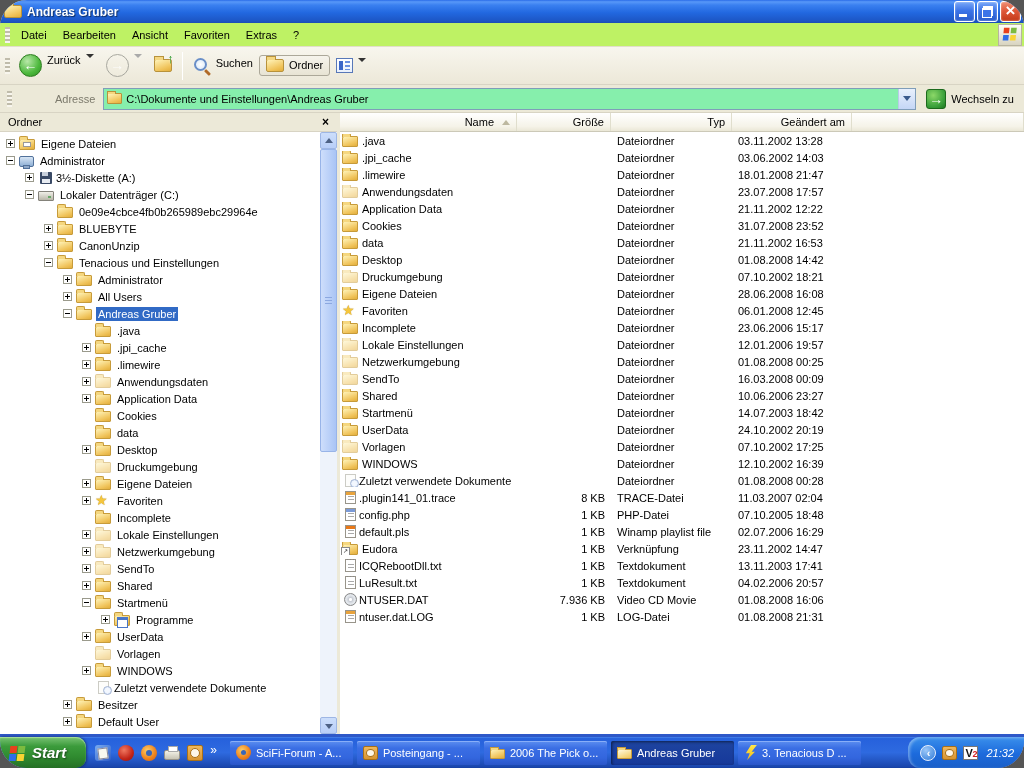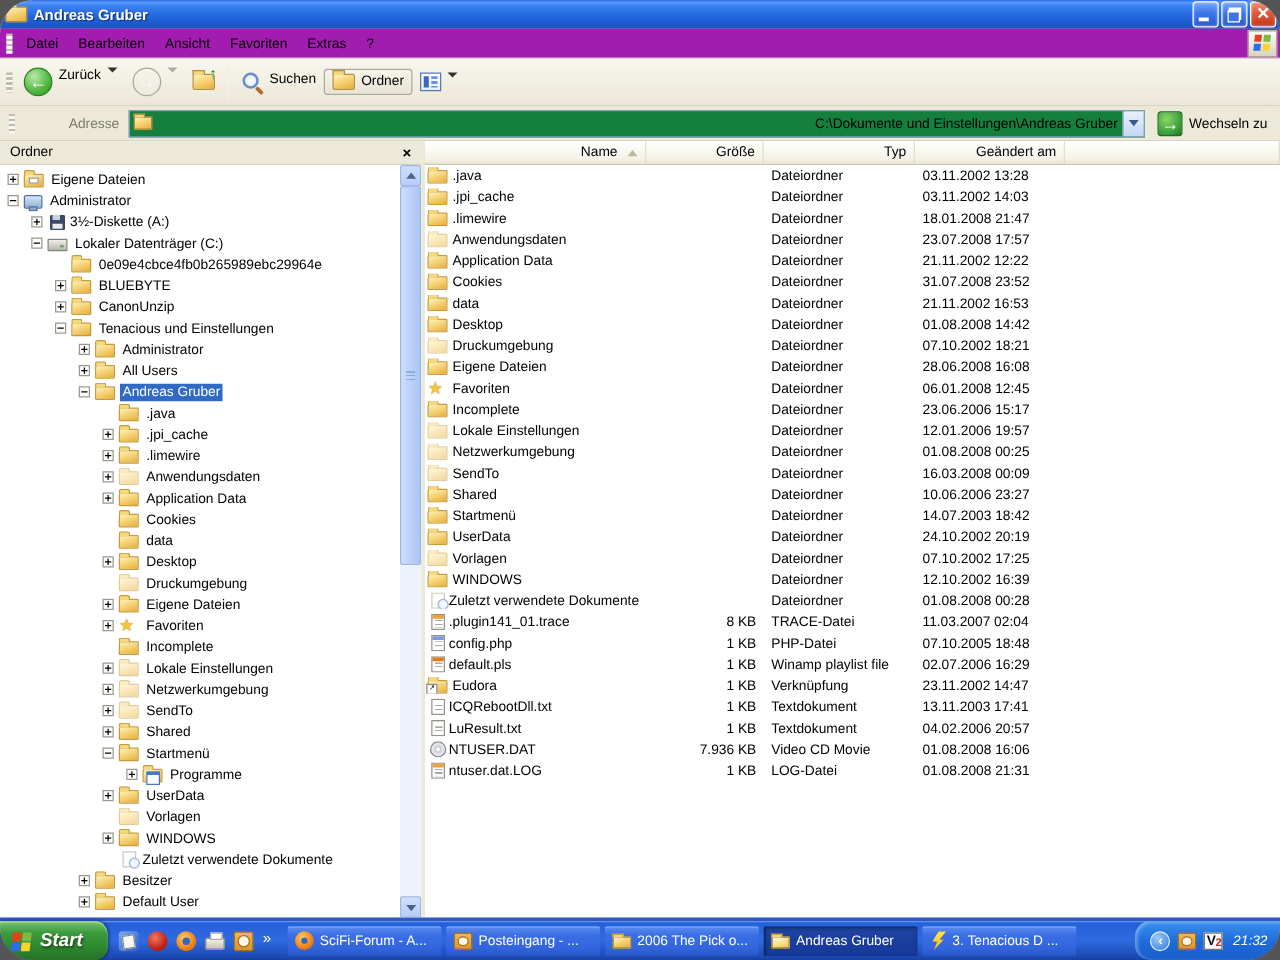--- a/index.html
+++ b/index.html
@@ -14,21 +14,21 @@
     background:linear-gradient(180deg,#7aa8f8,#3c74e8 45%,#2a5ccb);box-shadow:inset 0 0 2px rgba(255,255,255,.6);}
   .wbtn.min::before{content:"";position:absolute;left:4px;bottom:4px;width:8px;height:3px;background:#fff;}
   .wbtn.rest::before{content:"";position:absolute;right:4px;top:4px;width:8px;height:7px;border:1px solid #fff;border-top-width:2px;}
   .wbtn.rest::after{content:"";position:absolute;left:4px;bottom:3px;width:8px;height:7px;border:1px solid #fff;border-top-width:2px;background:#3c74e8;}
   .wbtn.close{background:linear-gradient(180deg,#f09074,#e0593a 45%,#c33918);}
   .wbtn.close::before{content:"\00d7";position:absolute;left:0;right:0;top:-2px;text-align:center;color:#fff;font-size:17px;font-weight:bold;line-height:21px;}
   .ic-folder-open-title{width:18px;height:13px;position:relative;background:linear-gradient(160deg,#fff3b8,#f0c35a 70%,#e2ae3c);border:1px solid #b8923a;border-radius:2px;}
   .ic-folder-open-title::before{content:"";position:absolute;top:-4px;left:-1px;width:8px;height:3px;background:#f5d780;border:1px solid #b8923a;border-bottom:0;border-radius:2px 2px 0 0;}
 
   
-  .menubar{position:absolute;left:0;top:23px;right:0;height:24px;background:#a21caf;border-bottom:1px solid #E2DECB;display:flex;align-items:center;padding:0 2px;}
+  .menubar{position:absolute;left:0;top:23px;right:0;height:24px;background:#bef264;border-bottom:1px solid #E2DECB;display:flex;align-items:center;padding:0 2px;}
   .grip{width:5px;height:16px;margin:0 3px;background:repeating-linear-gradient(180deg,#c0bcab 0 2px,#f8f6ee 2px 4px);}
   .menu-item{padding:3px 8px;}
   .winlogo{margin-left:auto;width:24px;height:22px;background:linear-gradient(#fdfdf8,#d8d4c0);border:1px solid #b8b4a0;display:flex;align-items:center;justify-content:center;}
   .flagcells{width:7px;height:7px;position:relative;left:-4px;top:-4px;background:#e8401c;box-shadow:9px 0 0 #7cbb3f,0 9px 0 #2e6de8,9px 9px 0 #f8d432;transform:skewX(-6deg) scale(.8);}
 
   
   .toolbar{position:absolute;left:0;top:47px;right:0;height:38px;background:linear-gradient(#f8f6ee,#ece8d8);border-bottom:1px solid #d8d4c4;display:flex;align-items:center;padding:0 2px;}
   .tbtn{display:flex;gap:5px;padding:3px 6px;border-radius:3px;}
   .tbtn.pressed{background:linear-gradient(#f6f4ec,#e8e4d4);border:1px solid #aca899;}
   .tb-back{width:23px;height:23px;border-radius:50%;background:radial-gradient(circle at 35% 30%,#b8e8a8,#4cb83c 60%,#2e8f26);border:1px solid #2e7e20;position:relative;}
@@ -46,21 +46,21 @@
   .tb-search::after{content:"";position:absolute;right:0;bottom:1px;width:7px;height:3px;background:#b06a28;border-radius:1px;transform:rotate(45deg);}
   .tb-folder{width:18px;height:13px;position:relative;background:linear-gradient(160deg,#fff3b8,#f0c35a 70%,#e2ae3c);border:1px solid #b8923a;border-radius:2px;}
   .tb-folder::before{content:"";position:absolute;top:-4px;left:-1px;width:8px;height:3px;background:#f5d780;border:1px solid #b8923a;border-bottom:0;}
   .tb-views{width:17px;height:15px;position:relative;border:1px solid #5878b8;background:linear-gradient(#fff,#e8f0fc);}
   .tb-views::before{content:"";position:absolute;left:2px;top:2px;bottom:2px;width:4px;background:#3a66c8;}
   .tb-views::after{content:"";position:absolute;left:8px;right:2px;top:2px;bottom:2px;background:repeating-linear-gradient(180deg,#6a90e0 0 2px,transparent 2px 4px);}
 
   
   .addressbar{position:absolute;left:0;top:85px;right:0;height:28px;background:#ECE9D8;border-bottom:1px solid #d8d4c4;display:flex;align-items:center;padding:0 4px;gap:4px;}
   .addr-label{color:#7c7a6c;padding:0 4px;margin-left:32px;}
-  .addr-field{flex:1;height:22px;background:#15803d;border:1px solid #7f9db9;display:flex;align-items:center;padding-left:3px;gap:4px;text-align:right;}
+  .addr-field{flex:1;height:22px;background:#86efac;border:1px solid #7f9db9;display:flex;align-items:center;padding-left:3px;gap:4px;}
   .addr-folder{width:15px;height:11px;position:relative;background:linear-gradient(160deg,#fff3b8,#f0c35a 70%,#e2ae3c);border:1px solid #b8923a;border-radius:1px;flex:none;}
   .addr-folder::before{content:"";position:absolute;top:-3px;left:-1px;width:7px;height:2px;background:#f5d780;border:1px solid #b8923a;border-bottom:0;}
   .addr-text{flex:1;}
   .addr-drop{width:17px;height:20px;background:linear-gradient(#e8f0fc,#c4d6f6);border-left:1px solid #b8cae8;display:flex;align-items:center;justify-content:center;}
   .addr-drop i{width:0;height:0;border-left:4px solid transparent;border-right:4px solid transparent;border-top:5px solid #3a5a8c;}
   .go-btn{display:flex;align-items:center;gap:5px;padding:0 6px;}
   .go-icon{width:20px;height:20px;border-radius:3px;background:radial-gradient(circle at 35% 30%,#8cd868,#3ba03b 65%,#207820);border:1px solid #1c6a1c;position:relative;}
   .go-icon::before{content:"\2192";position:absolute;left:0;right:0;top:-1px;text-align:center;color:#fff;font-weight:bold;font-size:14px;line-height:21px;}
 
   
@@ -464,21 +464,21 @@
           <span class="c">03.11.2002 13:28</span>
           <span class="c"></span>
         </div>
         <div class="lcols lrow">
           <span class="c name">
             <span class="ic ic-folder"></span>
             <span>.jpi_cache</span>
           </span>
           <span class="c size"></span>
           <span class="c">Dateiordner</span>
-          <span class="c">03.11.2002 14:03</span>
+          <span class="c">03.06.2002 14:03</span>
           <span class="c"></span>
         </div>
         <div class="lcols lrow">
           <span class="c name">
             <span class="ic ic-folder"></span>
             <span>.limewire</span>
           </span>
           <span class="c size"></span>
           <span class="c">Dateiordner</span>
           <span class="c">18.01.2008 21:47</span>

